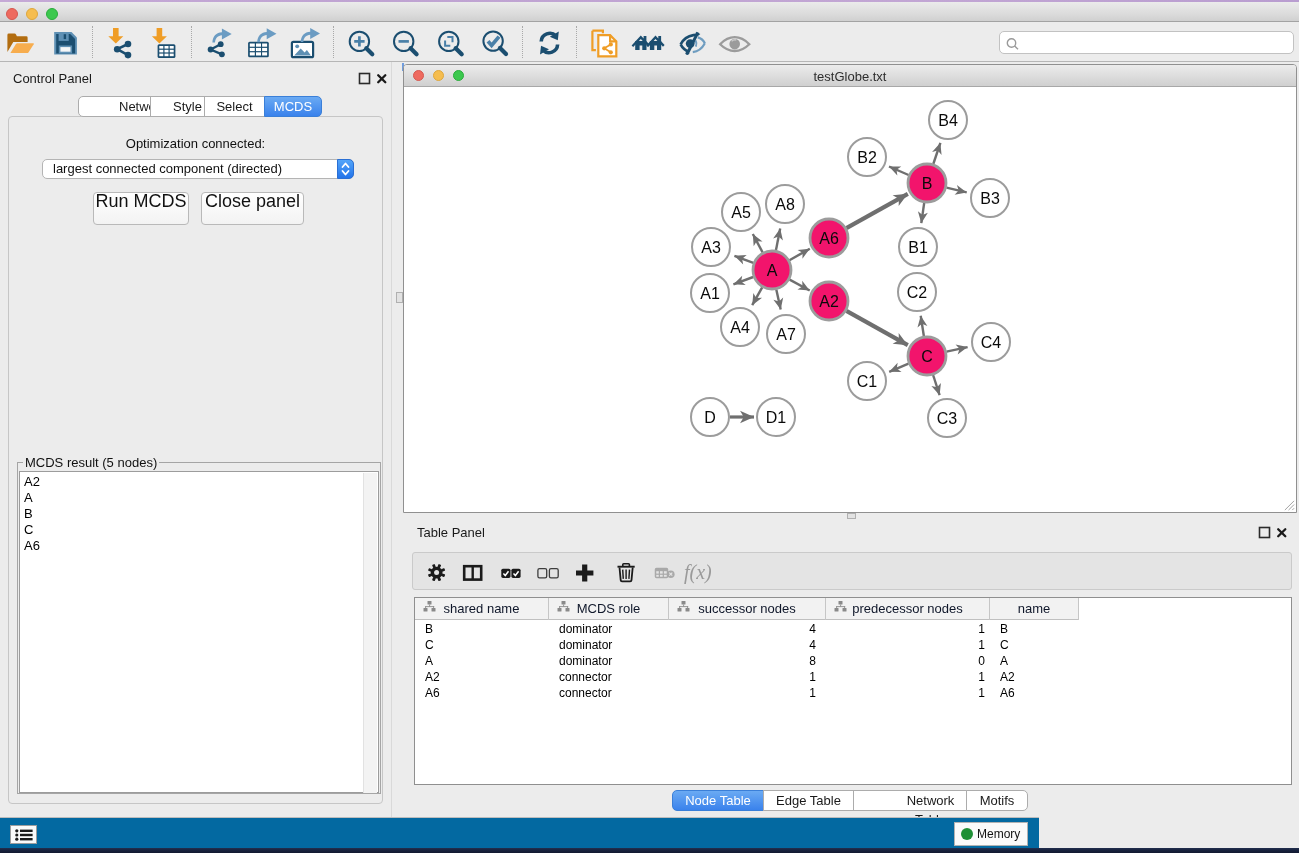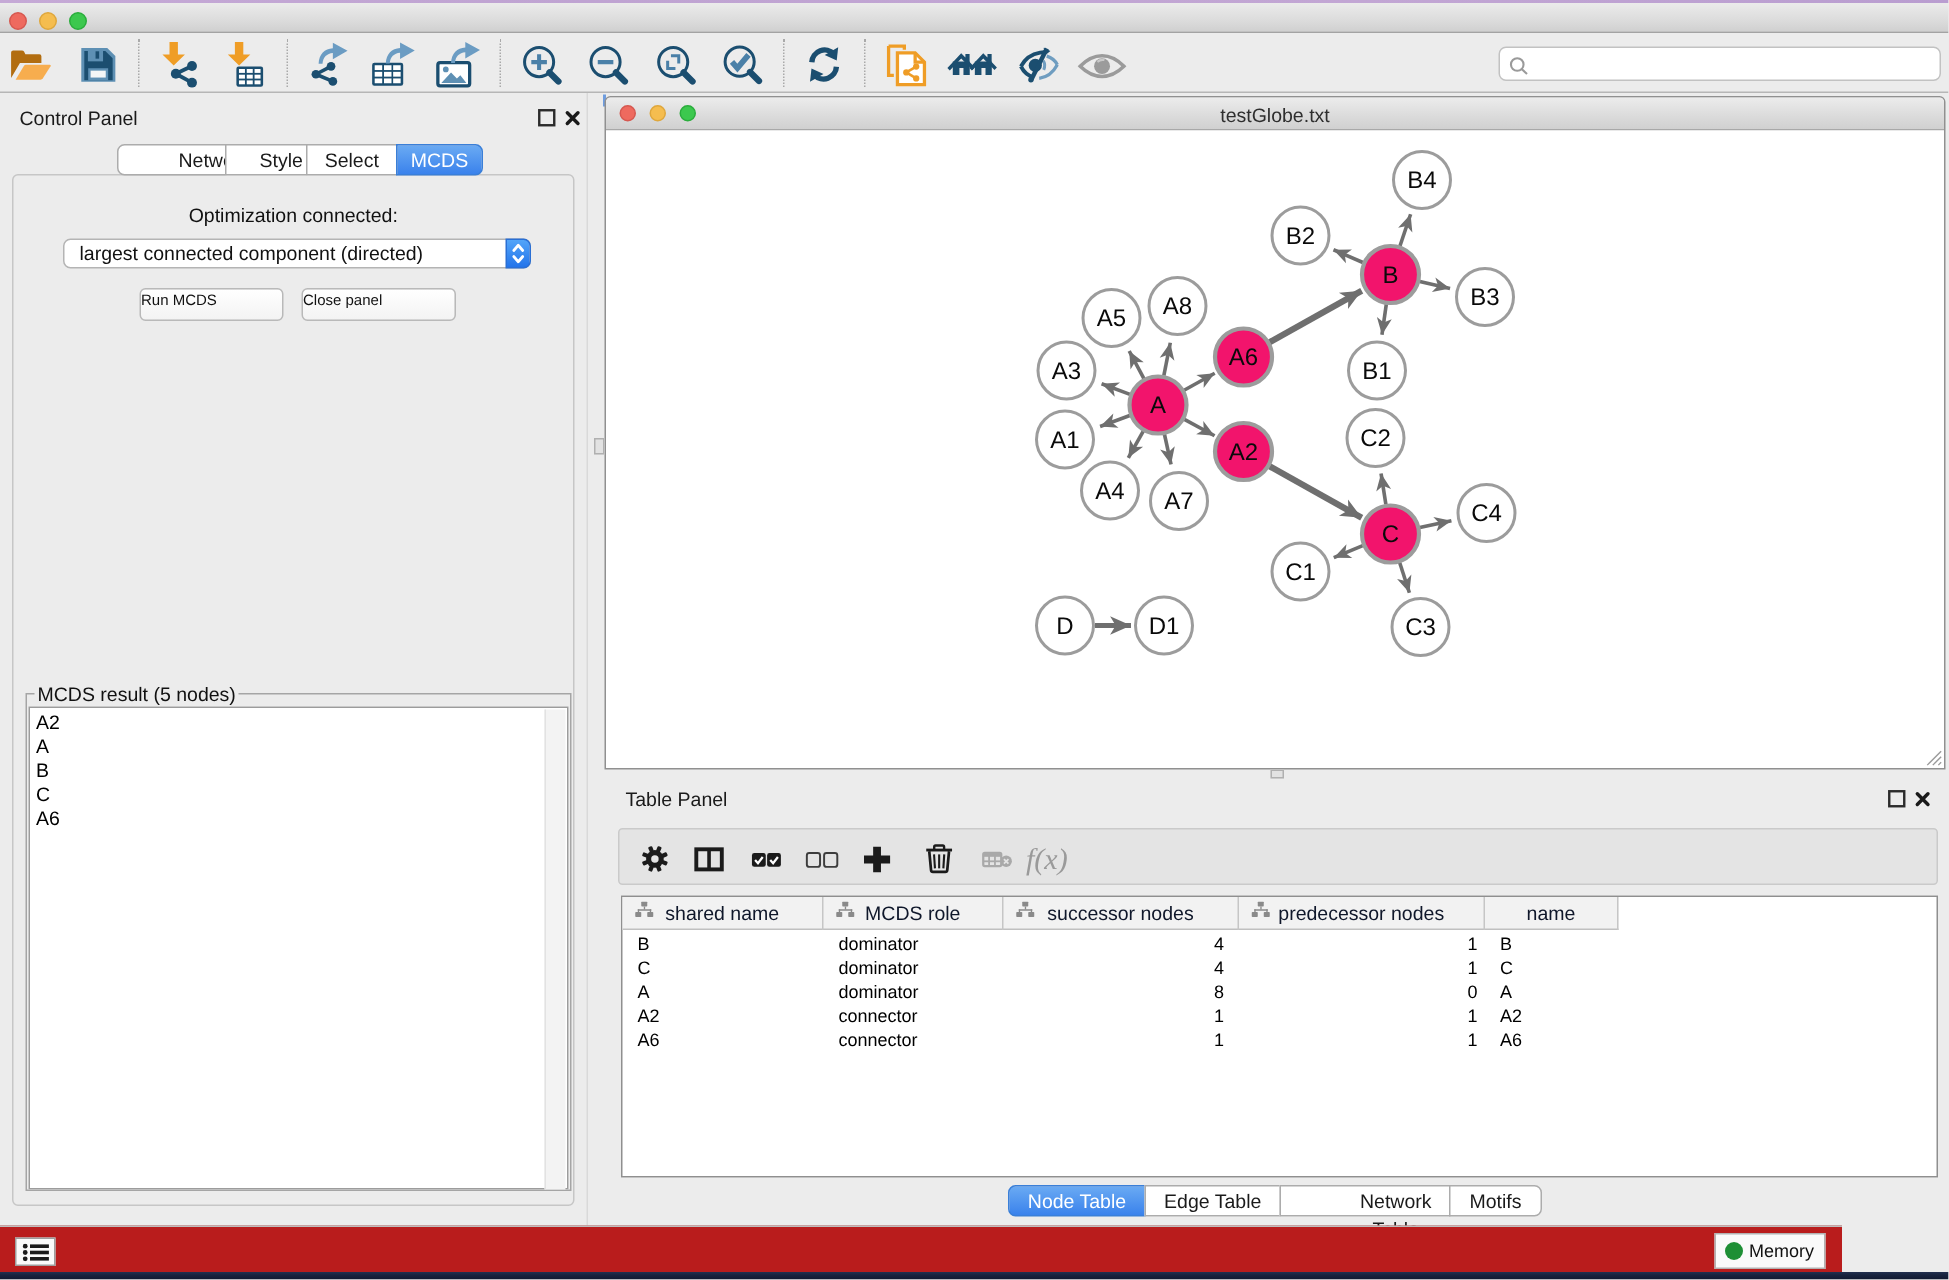--- a/index.html
+++ b/index.html
@@ -31,23 +31,23 @@
   .tab { position:absolute; height:21px; background:#fff; border:1px solid #acacac;
     font-size:13px; color:#1a1a1a; text-align:center; line-height:19px; }
   .tab.sel { background:linear-gradient(#6aaaf3,#3a82ec); color:#fff; border-color:#3a7fd8; }
   .cp-label { left:0; top:136px; width:391px; text-align:center; font-size:13px; color:#111; }
   .combo { left:42px; top:159px; width:312px; height:20px; background:#fff;
     border:1px solid #b4b4b4; border-radius:5px; font-size:13px; color:#111;
     line-height:18px; padding-left:10px; }
   .combo-step { position:absolute; right:-1px; top:-1px; width:17px; height:20px;
     border-radius:0 5px 5px 0; background:linear-gradient(#53a5f9,#2374ea);
     border:1px solid #2a6fd4; }
-  .btn { position:absolute; top:192px; height:22px; background:linear-gradient(#ffffff,#f3f3f3);
-    border:1px solid #b9b9b9; border-radius:4px; font-size:10px; color:#111;
-    line-height:16px; }
+  .btn { position:absolute; top:192px; height:33px; background:linear-gradient(#ffffff,#f3f3f3);
+    border:1px solid #b9b9b9; border-radius:4px; font-size:18px; color:#111;
+    text-align:center; line-height:16px; }
   .groupbox { left:17px; top:462px; width:364px; height:332px; border:1px solid #a5a5a5; }
   .gb-label { position:absolute; left:5px; top:-8px; background:#ececec; padding:0 2px;
     font-size:13px; color:#111; }
   .gb-list { position:absolute; left:1px; top:8px; width:360px; height:322px;
     background:#fff; border:1px solid #9c9c9c; font-size:13px; color:#000; }
   .gb-list .it { padding-left:4px; height:16px; line-height:16px; }
   .gb-list .it:first-child { margin-top:2px; }
   .gb-scroll { position:absolute; right:1px; top:1px; width:14px; height:320px;
     background:#f3f3f3; border-left:1px solid #e2e2e2; }
 
@@ -69,21 +69,21 @@
     background:#f2f2f2; border-bottom:1px solid #c0c0c0; font-size:13px; color:#0f172a; }
   .th { position:absolute; top:0; height:22px; text-align:center; line-height:22px;
     border-right:1px solid #c6c6c6; }
   .trow { position:absolute; height:16px; font-size:12px; color:#000; line-height:16px; }
   .td { position:absolute; top:0; height:16px; }
   .bottab { position:absolute; height:21px; background:#fff; border:1px solid #acacac;
     font-size:13px; color:#1a1a1a; text-align:center; line-height:19px; top:790px; }
   .bottab.sel { background:linear-gradient(#6aaaf3,#3a82ec); color:#fff; border-color:#3a7fd8; }
 
   
-  .statusbar { left:0; top:817px; width:1228px; height:31px; background:#b91c1c;
+  .statusbar { left:0; top:817px; width:1039px; height:31px; background:#0369a1;
     border-top:1px solid #bdbdbd; }
   .navy { left:0; top:848px; width:1299px; height:5px; background:linear-gradient(#22304f,#18233f 40%,#111930); }
   .mem-btn { position:absolute; right:11px; top:4px; width:74px; height:24px;
     background:#fafafa; border:1px solid #b2b2b2; font-size:12px; color:#111;
     line-height:22px; text-align:left; padding-left:22px; }
   .mem-dot { position:absolute; left:6px; top:5px; width:12px; height:12px;
     border-radius:50%; background:#1e8f35; }
   .list-btn { position:absolute; left:10px; top:7px; width:27px; height:19px;
     background:#fafafa; border:1px solid #9e9e9e; }
 </style>

